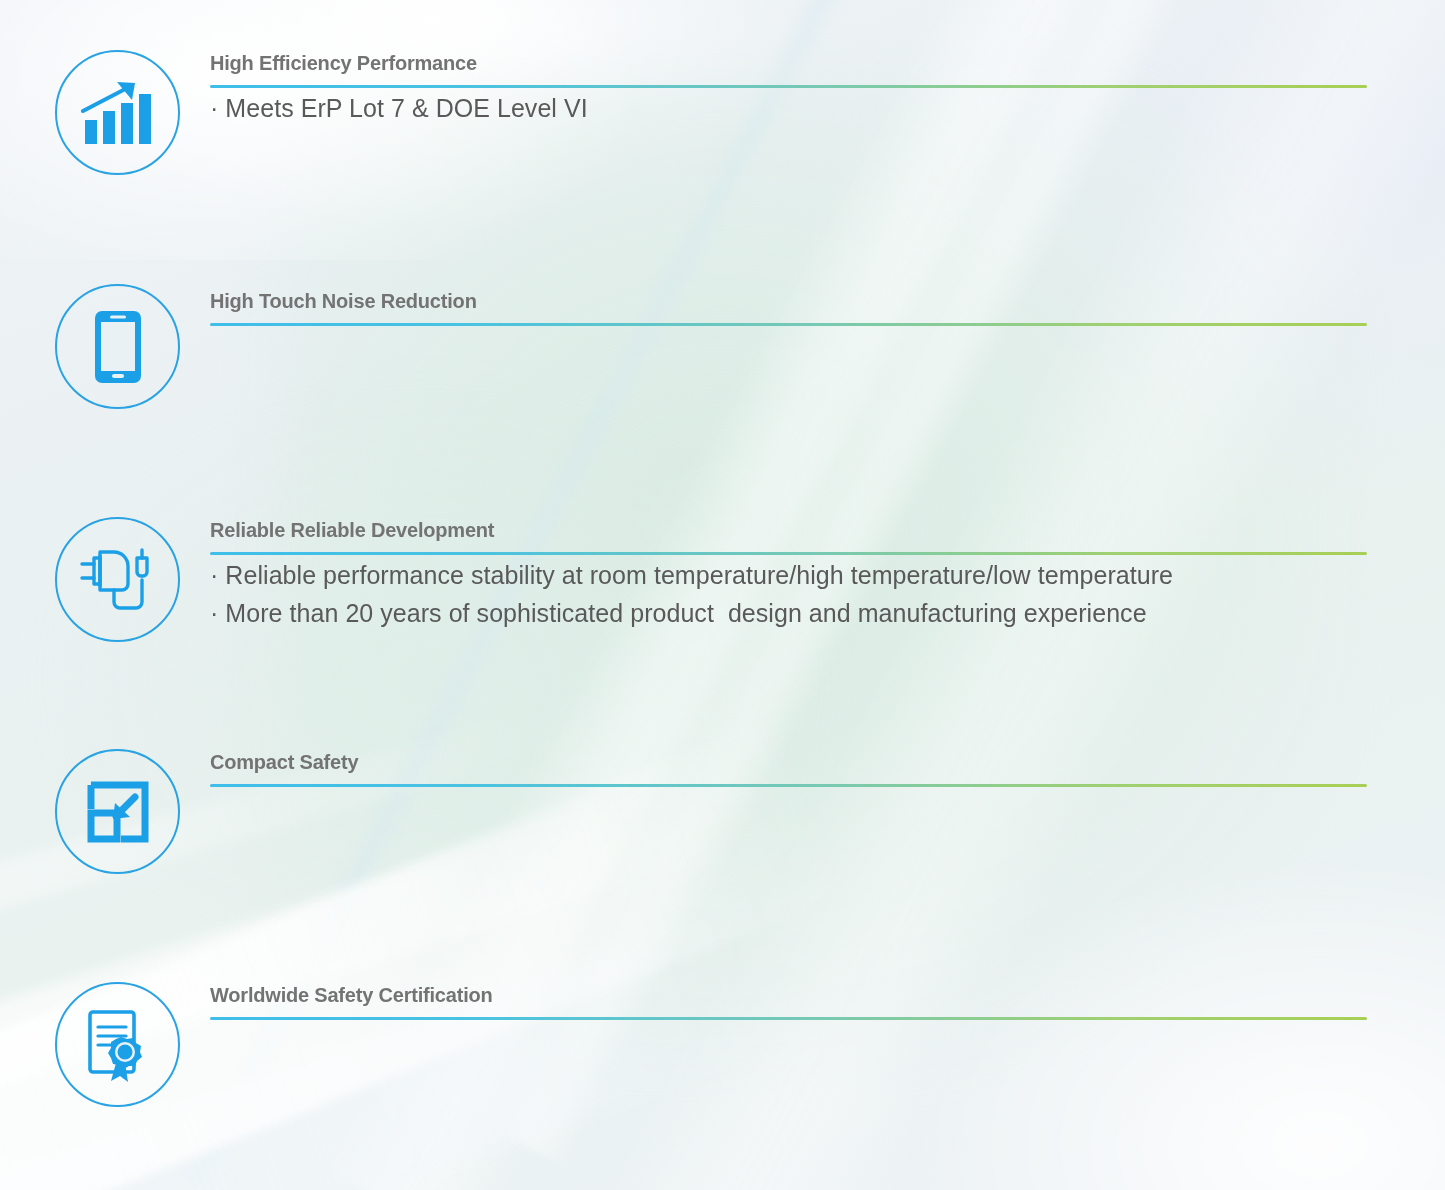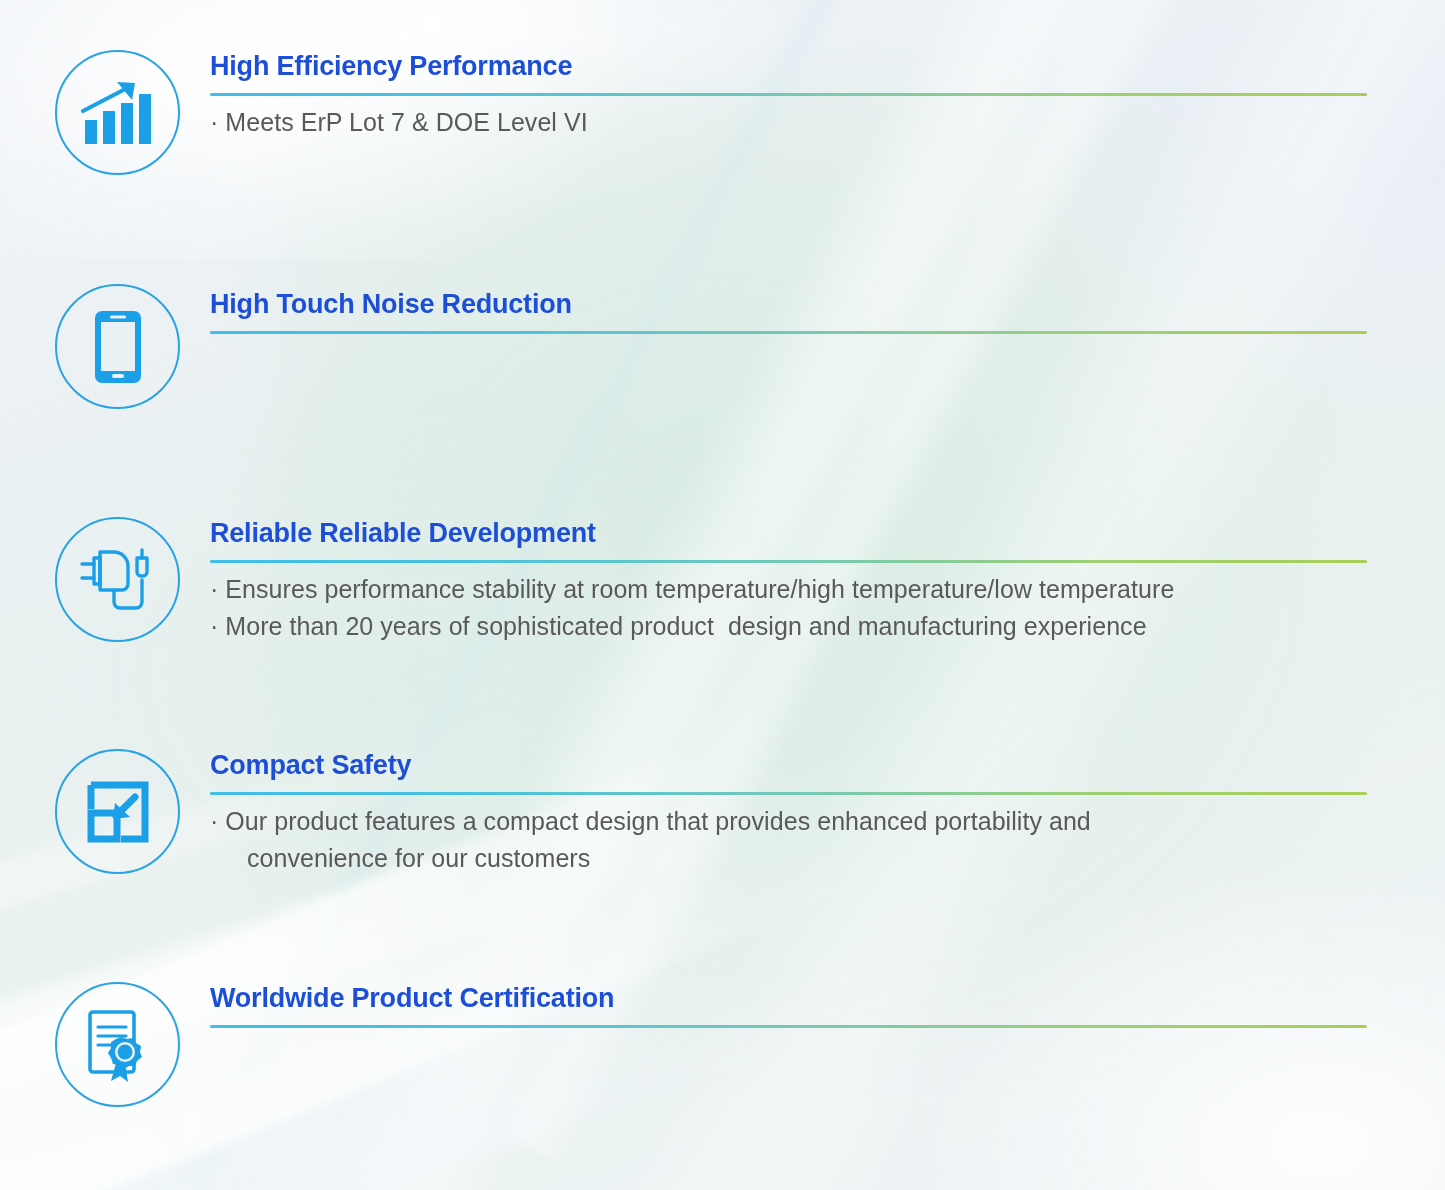--- a/index.html
+++ b/index.html
@@ -131,38 +131,38 @@
     background:transparent;
   }
 
   .body-col {
     position:absolute;
     left:210px;
     width:1158px;
   }
 
   .feat-title {
-    font-size:27px;
+    font-size:20px;
     font-weight:bold;
-    color:#1d4ed8;
+    color:#737373;
     letter-spacing:-0.2px;
     line-height:1.1;
     white-space:nowrap;
   }
 
   .divider {
     height:3px;
     width:1157px;
     margin-top:11px;
     background:linear-gradient(90deg, #3FBEEA 0%, #49C2E2 22%, #76C9B4 52%, #9FD071 78%, #A8CF56 100%);
     border-radius:2px;
   }
 
   .bullets {
-    margin-top:8px;
+    margin-top:2px;
   }
 
   .bullet {
     font-size:25px;
     color:#595959;
     line-height:1.5;
     letter-spacing:0.05px;
     white-space:pre-wrap;
     text-indent:-16px;
     padding-left:16px;
@@ -245,21 +245,21 @@
 
           <path d="M61 14 H71 V28 a4 4 0 0 1 -4 4 H65 a4 4 0 0 1 -4 -4 Z"></path>
           <path d="M66 6 V14"></path>
         </g>
       </svg>
     </div>
     <div class="body-col" style="top:519px;">
       <h2 class="feat-title">Reliable Reliable Development</h2>
       <div class="divider"></div>
       <div class="bullets">
-        <p class="bullet">· Ensures performance stability at room temperature/high temperature/low temperature</p>
+        <p class="bullet">· Reliable performance stability at room temperature/high temperature/low temperature</p>
         <p class="bullet">· More than 20 years of sophisticated product  design and manufacturing experience</p>
       </div>
     </div>
   </section>
 
   <section class="feature">
     <div class="icon-wrap" style="top:749px;">
       <svg width="66" height="66" viewBox="0 0 66 66" aria-hidden="true">
 
         <path d="M6 6 H60 V60 H36" fill="none" stroke="#1BA0E8" stroke-width="7"></path>
@@ -267,24 +267,20 @@
 
         <rect x="6" y="34" width="26" height="26" fill="none" stroke="#1BA0E8" stroke-width="7"></rect>
 
         <path d="M50 18 L31 37" stroke="#1BA0E8" stroke-width="7" stroke-linecap="round" fill="none"></path>
         <path d="M28 40 L30 24 L45 38 Z" fill="#1BA0E8"></path>
       </svg>
     </div>
     <div class="body-col" style="top:751px;">
       <h2 class="feat-title">Compact Safety</h2>
       <div class="divider"></div>
-      <div class="bullets">
-        <p class="bullet">· Our product features a compact design that provides enhanced portability and
-   convenience for our customers</p>
-      </div>
     </div>
   </section>
 
   <section class="feature">
     <div class="icon-wrap" style="top:982px;">
       <svg width="70" height="76" viewBox="0 0 70 76" aria-hidden="true">
 
         <path d="M10 5 H48 a3 3 0 0 1 3 3 V62 a3 3 0 0 1 -3 3 H10 a3 3 0 0 1 -3 -3 V8 a3 3 0 0 1 3 -3 Z" fill="none" stroke="#1BA0E8" stroke-width="3.6"></path>
 
         <g stroke="#1BA0E8" stroke-width="3.2" stroke-linecap="round">
@@ -296,18 +292,18 @@
         <path d="M33 56 L28 74 L37 69 L45 75 L42 56 Z" fill="#1BA0E8"></path>
 
         <g>
           <path d="M38 30 L44 32 L50 31 L53 36 L58 39 L57 45 L59 50 L54 54 L52 59 L46 59 L41 62 L36 58 L30 57 L28 51 L25 46 L28 41 L28 35 L33 32 Z" fill="#1BA0E8"></path>
           <circle cx="42" cy="45" r="10" fill="#eaf1f5"></circle>
           <circle cx="42" cy="45" r="7.5" fill="#1BA0E8"></circle>
         </g>
       </svg>
     </div>
     <div class="body-col" style="top:984px;">
-      <h2 class="feat-title">Worldwide Product Certification</h2>
+      <h2 class="feat-title">Worldwide Safety Certification</h2>
       <div class="divider"></div>
     </div>
   </section>
 
 </div>
 
 </body></html>

